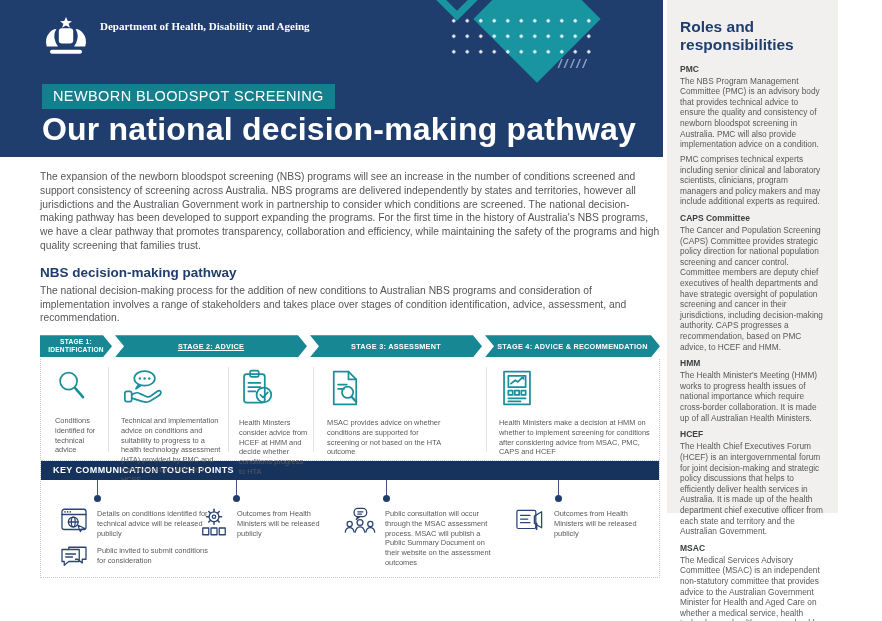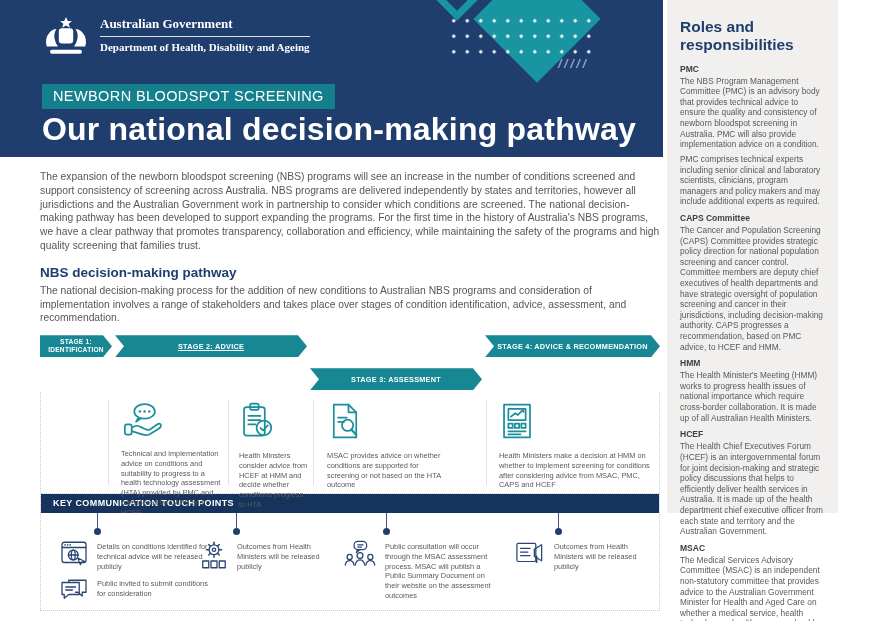--- a/index.html
+++ b/index.html
@@ -37,21 +37,21 @@
   .intro { margin-top:13px; color:#55565a; font-size:10.3px; line-height:1.34; }
   .main h2 { margin-top:12px; color:#1f3d6d; font-size:13.5px; }
   .desc { margin-top:4px; color:#55565a; font-size:10.3px; line-height:1.34; }
 
   
   .arrows { margin-top:10px; display:flex; gap:3px; }
   .arrow { height:22px; background:#178793; color:#fff; display:flex; align-items:center; justify-content:center;
     text-align:center; font-weight:bold; font-size:7.3px; letter-spacing:.25px; line-height:1.25;
     clip-path:polygon(0 0, calc(100% - 9px) 0, 100% 50%, calc(100% - 9px) 100%, 0 100%, 9px 50%); padding:0 10px; }
   .arrow.first { clip-path:polygon(0 0, calc(100% - 9px) 0, 100% 50%, calc(100% - 9px) 100%, 0 100%); }
-  .a1 { width:72px; font-size:6.6px; } .a2 { width:192px;text-decoration:underline; } .a3 { width:172px;margin-top:33px; } .a4 { width:175px; }
+  .a1 { width:72px; font-size:6.6px; } .a2 { width:192px;text-decoration:underline; } .a3 { width:172px; } .a4 { width:175px; }
 
   
   .diagram { margin-top:2px; border:1px dotted #c6cbd2; border-top:none; }
   .panel { position:relative; height:102px; border-bottom:1px dotted #c6cbd2; background:#fff; }
   .pdiv { position:absolute; top:8px; bottom:8px; width:1px; background:#e2e2e2; }
   .pcol { position:absolute; top:10px; }
   .pcol .ptext { margin-top:7px; color:#58595b; font-size:7.4px; line-height:1.32; }
   .c1 { left:14px; width:50px; } .c2 { left:80px; width:102px; } .c3 { left:198px; width:70px; }
   .c4 { left:286px; width:120px; } .c5 { left:458px; width:152px; }
 
@@ -86,21 +86,20 @@
       <svg width="48" height="42" viewBox="0 0 60 52">
         <g fill="#ffffff">
           <path d="M30 1 l2.2 5 5.3 .2 -4.2 3.2 1.6 5.1 -4.9 -3 -4.9 3 1.6 -5.1 -4.2 -3.2 5.3 -.2 z"></path>
           <rect x="21" y="15" width="18" height="19" rx="4"></rect>
           <path d="M6 38 q-3 -10 3 -17 q4 -5 9 -5 q-4 7 -2 13 q1 5 4 9 z"></path>
           <path d="M54 38 q3 -10 -3 -17 q-4 -5 -9 -5 q4 7 2 13 q-1 5 -4 9 z"></path>
           <rect x="10" y="42" width="40" height="5" rx="2.5"></rect>
         </g>
       </svg>
       <div class="govtext">
-        <div class="gov1">Australian Government</div>
         <div class="gov2">Department of Health, Disability and Ageing</div>
       </div>
     </div>
 
     <div class="badge">NEWBORN BLOODSPOT SCREENING</div>
     <div class="title">Our national decision-making pathway</div>
   </div>
 
   <div class="sidebar">
     <h1>Roles and responsibilities</h1>
@@ -141,20 +140,27 @@
     </div>
 
     <div class="diagram">
 
       <div class="panel">
         <div class="pdiv" style="left:67px"></div>
         <div class="pdiv" style="left:187px"></div>
         <div class="pdiv" style="left:272px"></div>
         <div class="pdiv" style="left:445px"></div>
 
+        <div class="pcol c1">
+          <svg width="34" height="36" viewBox="0 0 40 42">
+            <circle class="tealstroke" cx="16" cy="14" r="10"></circle>
+            <line class="tealstroke" x1="23.5" y1="22" x2="33" y2="33" style="stroke-width:3"></line>
+          </svg>
+          <div class="ptext">Conditions identified for technical advice</div>
+        </div>
 
         <div class="pcol c2">
           <svg width="42" height="36" viewBox="0 0 48 42">
             <ellipse class="tealstroke" cx="27" cy="11" rx="12" ry="8.5"></ellipse>
             <path class="tealstroke" d="M20 18 l-3 5 6 -4"></path>
             <circle cx="21.5" cy="11" r="1.4" fill="#1a8f9b"></circle>
             <circle cx="27" cy="11" r="1.4" fill="#1a8f9b"></circle>
             <circle cx="32.5" cy="11" r="1.4" fill="#1a8f9b"></circle>
             <rect class="tealstroke" x="4" y="26" width="8" height="12" rx="2.5"></rect>
             <path class="tealstroke" d="M12 30 q6 -4 10 -1 l7 3 q3 1.5 6 -1 l7 -5 q3 -2 4 1 q.5 2.5 -3 4.5 l-10 6 q-4 2 -8 .5 l-13 -4"></path>

